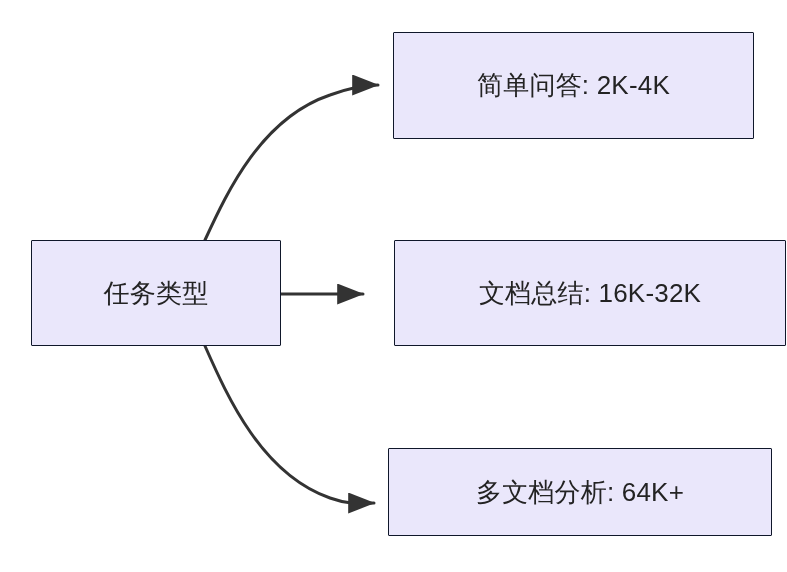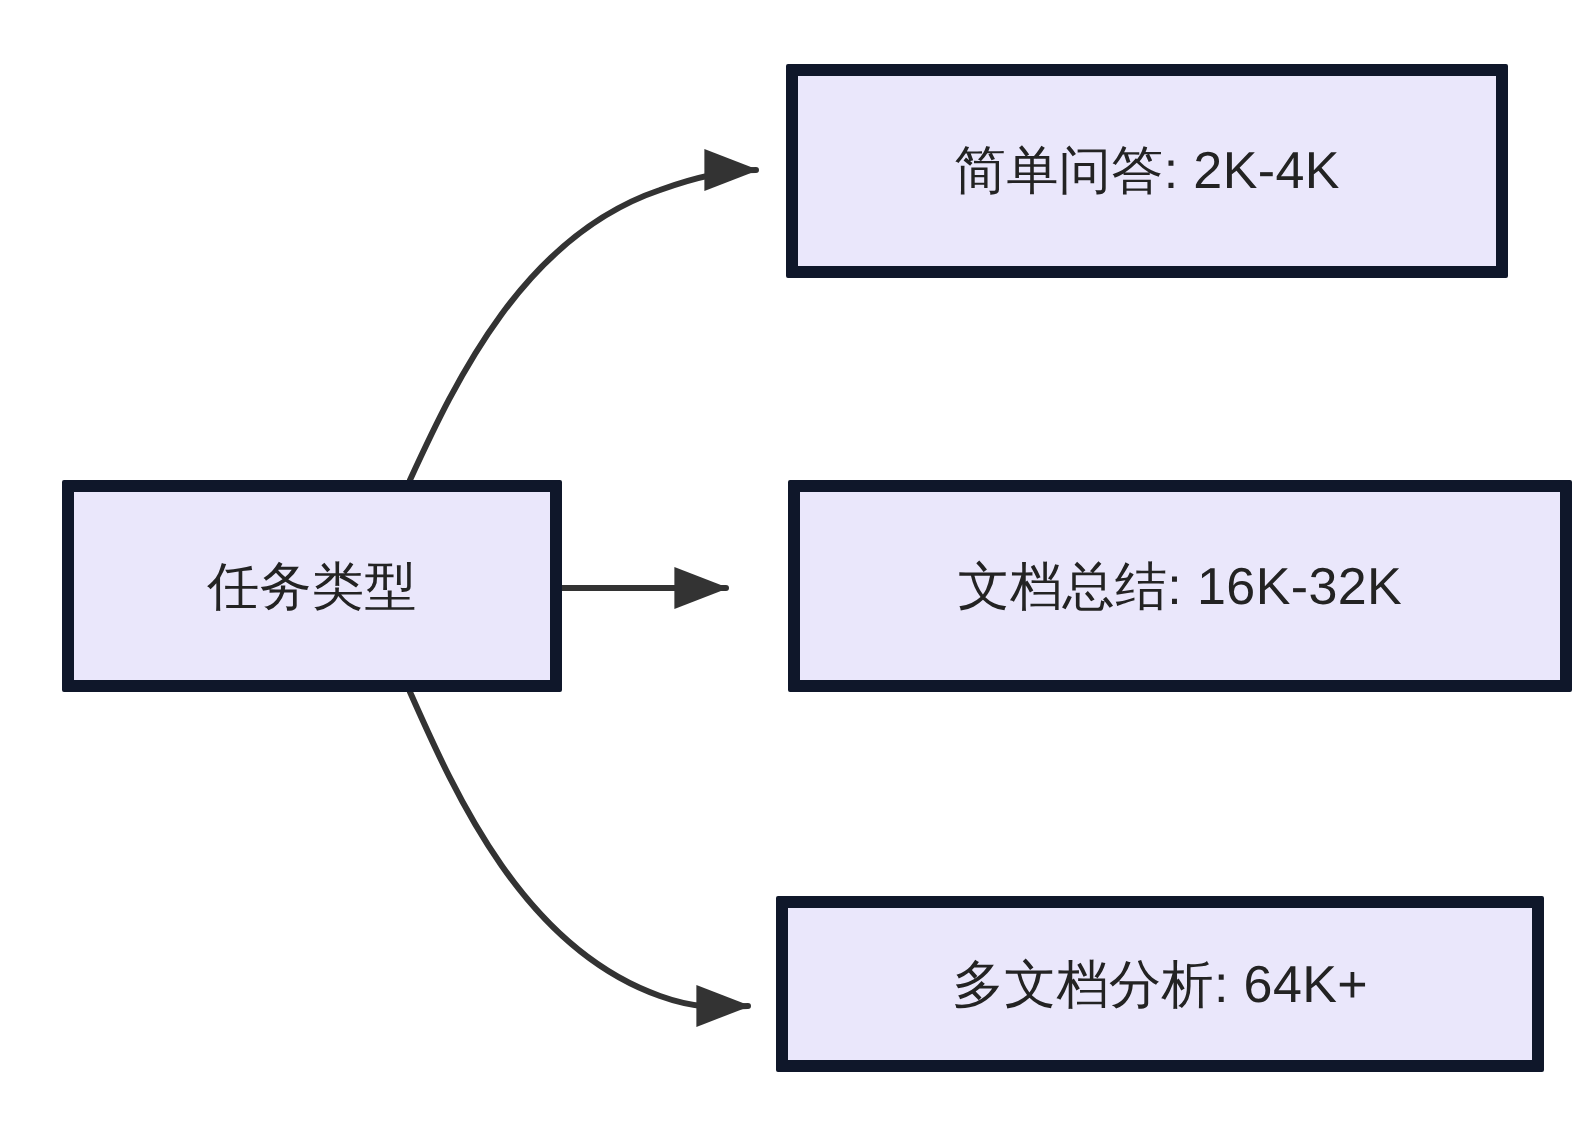--- a/index.html
+++ b/index.html
@@ -25,21 +25,21 @@
     left: 0;
     top: 0;
     width: 787px;
     height: 572px;
     pointer-events: none;
   }
   .node {
     position: absolute;
     box-sizing: border-box;
     background: #eae7fb;
-    border: 6px solid #0f172a;
+    border: 1px solid #0f172a;
     border-radius: 1px;
     display: flex;
     align-items: center;
     justify-content: center;
     text-align: center;
   }
   .node-label {
     color: #232323;
     font-size: 26px;
     line-height: 1.25;

